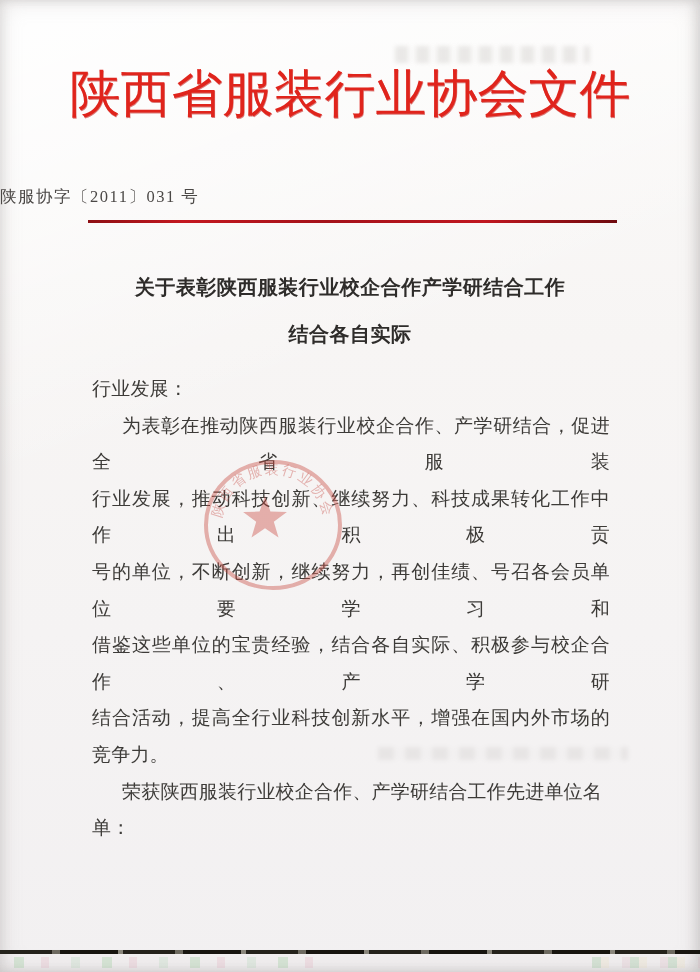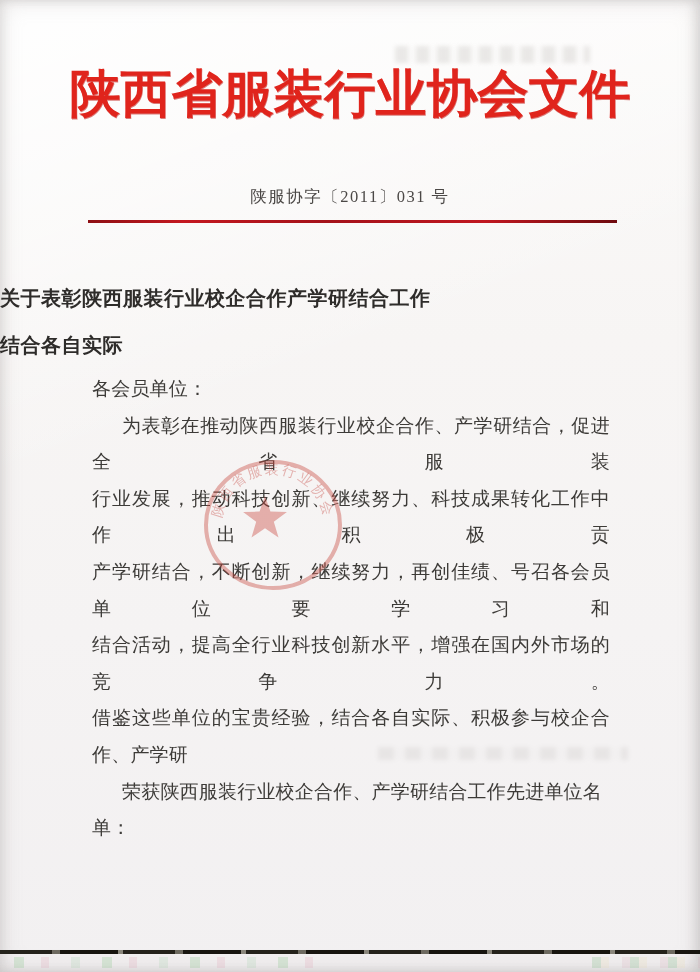--- a/index.html
+++ b/index.html
@@ -37,44 +37,43 @@
     left: 378px; top: 747px; width: 250px; height: 13px;
     background: repeating-linear-gradient(90deg,
       rgba(140,134,128,0.26) 0 16px, rgba(140,134,128,0.03) 16px 27px);
     opacity: 0.45;
   }
   .red-header {
     position: absolute;
     top: 60px; left: 0; width: 100%;
     text-align: center;
     font-size: 51px;
-    font-weight: 700;
+    font-weight: 400;
     letter-spacing: 0px;
     color: #e0241c;
     text-shadow: 0.5px 0.5px 0 rgba(190,20,16,0.55);
     white-space: nowrap;
   }
   .doc-number {
     position: absolute;
     top: 186px; left: 0; width: 100%;
-    text-align: center;
     font-size: 16.5px;
     letter-spacing: 1.5px;
     color: #4b4846;
   }
   .red-rule {
     position: absolute;
     top: 220px; left: 88px;
     width: 529px; height: 3px;
     background: linear-gradient(90deg, #8e0f14 0%, #c41820 18%, #a4121a 45%, #c01720 75%, #6e0a0e 100%);
   }
   .doc-title {
     position: absolute;
-    top: 275px; left: 0; width: 100%;
-    text-align: left;
+    top: 264px; left: 0; width: 100%;
+    text-align: center;
     font-size: 20px;
     font-weight: 700;
     line-height: 47px;
     color: #2e2c2a;
     letter-spacing: 0.5px;
   }
   .bodytext {
     position: absolute;
     top: 371px; left: 92px;
     width: 518px;
@@ -140,27 +139,27 @@
   <div class="doc-number">陕服协字〔2011〕031 号</div>
 
   <div class="red-rule"></div>
 
   <div class="doc-title">
     <div class="doc-title-line">关于表彰陕西服装行业校企合作产学研结合工作</div>
     <div class="doc-title-line">结合各自实际</div>
   </div>
 
   <div class="bodytext">
-    <div class="salutation">各会员单位：</div>
+    <div class="salutation">行业发展：</div>
     <div class="paragraph">
         <div class="para-line">为表彰在推动陕西服装行业校企合作、产学研结合，促进全省服装</div>
         <div class="para-line">行业发展，推动科技创新、继续努力、科技成果转化工作中作出积极贡</div>
-        <div class="para-line">产学研结合，不断创新，继续努力，再创佳绩、号召各会员单位要学习和</div>
+        <div class="para-line">号的单位，不断创新，继续努力，再创佳绩、号召各会员单位要学习和</div>
+        <div class="para-line">借鉴这些单位的宝贵经验，结合各自实际、积极参与校企合作、产学研</div>
         <div class="para-line">结合活动，提高全行业科技创新水平，增强在国内外市场的竞争力。</div>
-        <div class="para-line">借鉴这些单位的宝贵经验，结合各自实际、积极参与校企合作、产学研</div>
       </div>
     <div class="list-heading">荣获陕西服装行业校企合作、产学研结合工作先进单位名单：</div>
 
   </div>
 
   <svg class="seal" width="148" height="146" viewBox="0 0 148 146">
     <ellipse cx="74" cy="73" rx="67" ry="63" fill="none" stroke="rgba(200,74,66,0.52)" stroke-width="4"></ellipse>
     <polygon points="66,44 71.4,59.6 87.9,59.9 74.8,69.8 79.5,85.6 66,76.2 52.5,85.6 57.2,69.8 44.1,59.9 60.6,59.6" fill="rgba(200,68,60,0.50)"></polygon>
     <path id="sealArc" d="M 25 91 A 52 52 0 1 1 123 91" fill="none"></path>
     <text font-size="14" letter-spacing="2.5" fill="rgba(196,70,62,0.48)">

